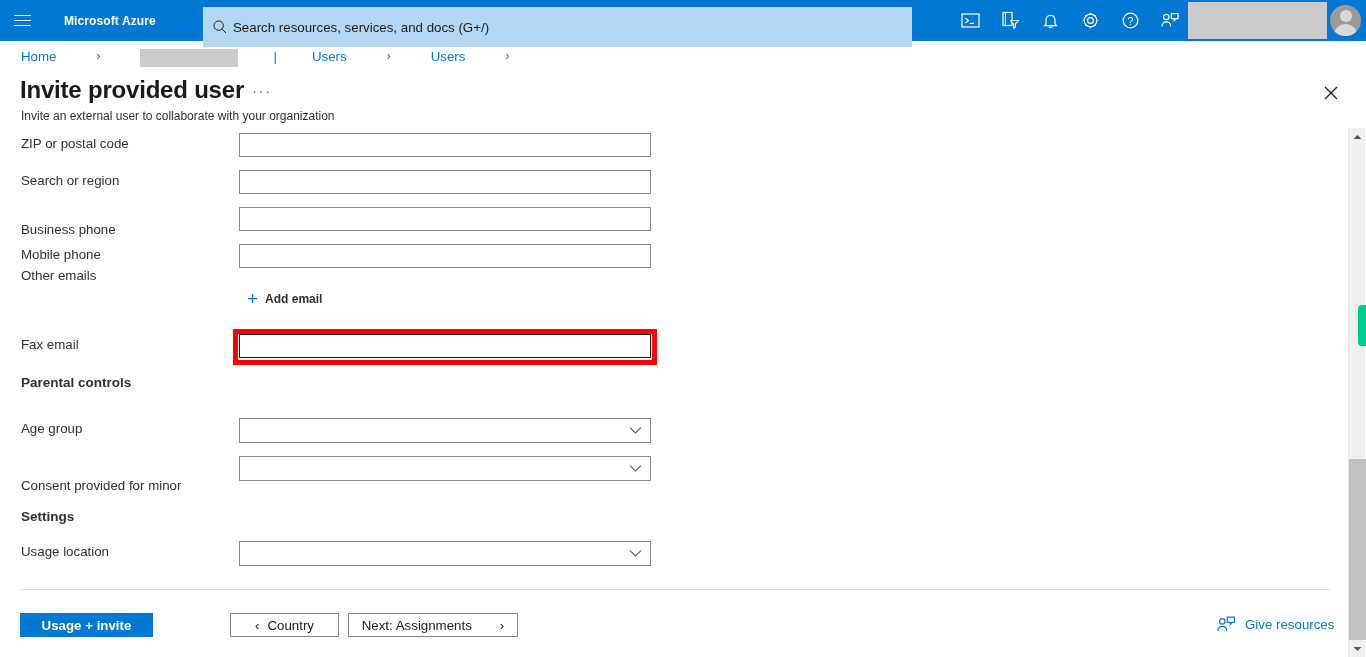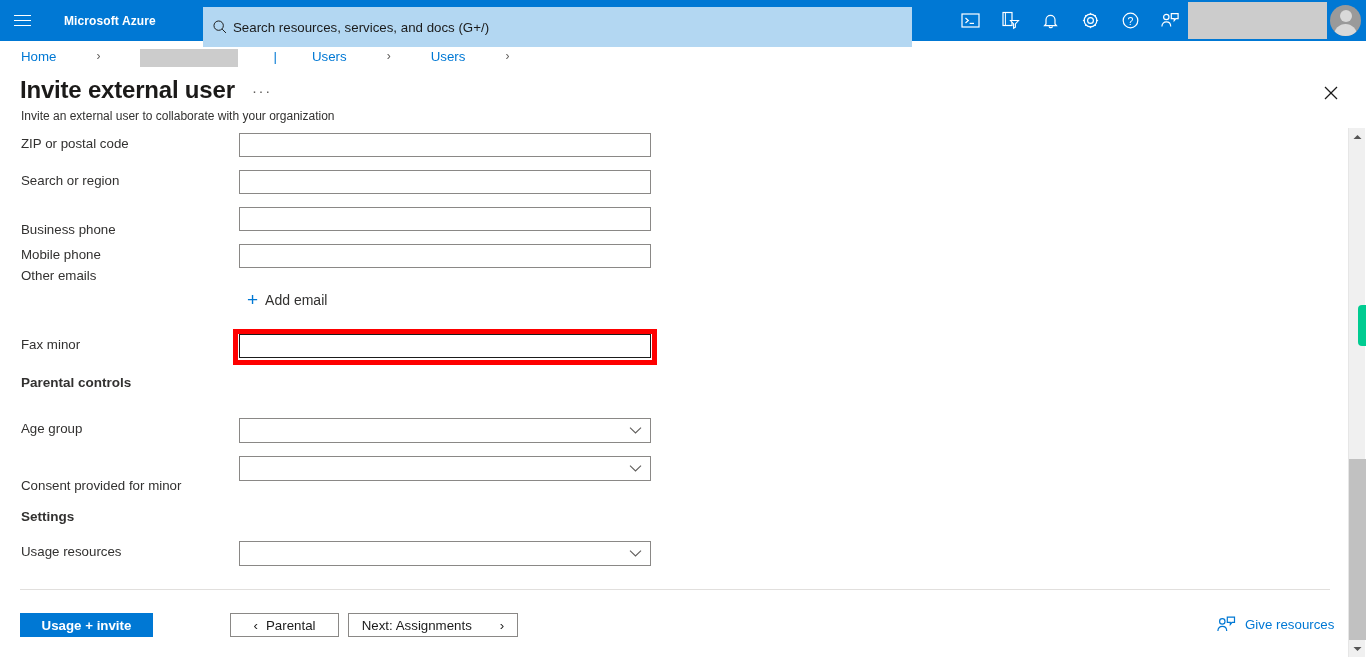--- a/index.html
+++ b/index.html
@@ -149,21 +149,21 @@
     pointer-events: none;
   }
   .addemail {
     position: absolute; left: 247px; top: 292px;
     display: flex; align-items: center; cursor: pointer;
   }
   .addemail .plus {
     color: #0078d4; font-size: 19px; line-height: 14px;
     font-weight: 300; margin-right: 7px;
   }
-  .addemail .lbl { font-size: 14px; color: #323130; }
+  .addemail .lbl { font-size: 12px; color: #323130; font-weight: bold; }
   .section-head {
     position: absolute; left: 21px;
     font-size: 13.5px; font-weight: bold; color: #323130;
   }
 
   
   .divider {
     position: absolute; left: 20px; top: 589px;
     width: 1310px; height: 1px; background: #e1dfdd;
   }
@@ -288,21 +288,21 @@
   <a>Home</a>
   <span class="sep">›</span>
   <span class="redact"></span>
   <span class="pipe">|</span>
   <a>Users</a>
   <span class="sep">›</span>
   <a>Users</a>
   <span class="sep">›</span>
 </div>
 
-<div class="title">Invite external user</div>
+<div class="title">Invite provided user</div>
 <div class="title-ellipsis">···</div>
 <div class="subtitle">Invite an external user to collaborate with your organization</div>
 <div class="close-x">
   <svg width="14" height="14" viewBox="0 0 14 14">
     <line x1="1" y1="1" x2="13" y2="13" stroke="#1b1b1b" stroke-width="1.3"></line>
     <line x1="13" y1="1" x2="1" y2="13" stroke="#1b1b1b" stroke-width="1.3"></line>
   </svg>
 </div>
 
 <div class="field-label" style="top:136px">ZIP or postal code</div>
@@ -316,21 +316,21 @@
 
 <div class="field-label" style="top:247px">Mobile phone</div>
 <div class="tbox" style="top:244px"></div>
 
 <div class="field-label" style="top:268px">Other emails</div>
 <div class="addemail">
   <span class="plus">+</span>
   <span class="lbl">Add email</span>
 </div>
 
-<div class="field-label" style="top:337px">Fax minor</div>
+<div class="field-label" style="top:337px">Fax email</div>
 <div class="tbox focused" style="top:334px"></div>
 <div class="red-highlight"></div>
 
 <div class="section-head" style="top:375px">Parental controls</div>
 
 <div class="field-label" style="top:421px">Age group</div>
 <div class="dbox" style="top:418px">
   <svg class="chev" viewBox="0 0 13 9">
     <path d="M1 1.6 L6.5 7 L12 1.6" fill="none" stroke="#605e5c" stroke-width="1.1"></path>
   </svg>
@@ -338,32 +338,32 @@
 
 <div class="field-label" style="top:478px">Consent provided for minor</div>
 <div class="dbox" style="top:456px">
   <svg class="chev" viewBox="0 0 13 9">
     <path d="M1 1.6 L6.5 7 L12 1.6" fill="none" stroke="#605e5c" stroke-width="1.1"></path>
   </svg>
 </div>
 
 <div class="section-head" style="top:509px">Settings</div>
 
-<div class="field-label" style="top:544px">Usage resources</div>
+<div class="field-label" style="top:544px">Usage location</div>
 <div class="dbox" style="top:541px">
   <svg class="chev" viewBox="0 0 13 9">
     <path d="M1 1.6 L6.5 7 L12 1.6" fill="none" stroke="#605e5c" stroke-width="1.1"></path>
   </svg>
 </div>
 
 <div class="divider"></div>
 <div class="btn-primary">Usage + invite</div>
 <div class="btn-sec btn-prev">
   <span>‹</span>
-  <span>Parental</span>
+  <span>Country</span>
 </div>
 <div class="btn-sec btn-next">
   <span>Next: Assignments</span>
   <span>›</span>
 </div>
 <div class="feedback">
   <svg width="20" height="19" viewBox="0 0 20 19">
     <circle cx="6.3" cy="6.4" r="2.7" fill="none" stroke="#0078d4" stroke-width="1.2"></circle>
     <path d="M1.9 16 c0-3 2-4.7 4.4-4.7 c2.4 0 4.4 1.7 4.4 4.7" fill="none" stroke="#0078d4" stroke-width="1.2"></path>
     <path d="M11.3 2.2 h7.2 v5.2 h-2.5 l-1.7 2.1 v-2.1 h-3 z" fill="none" stroke="#0078d4" stroke-width="1.2"></path>

